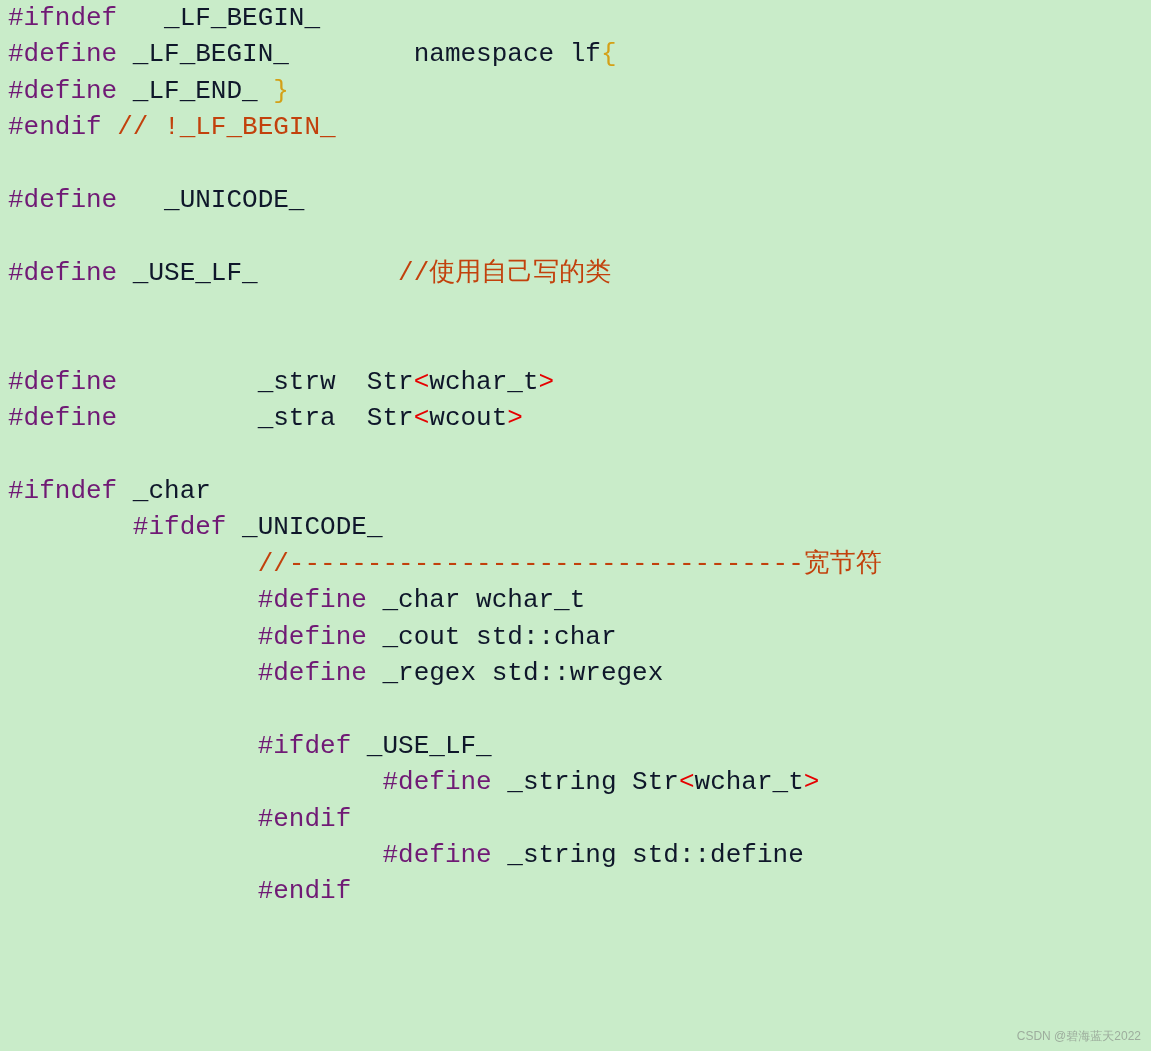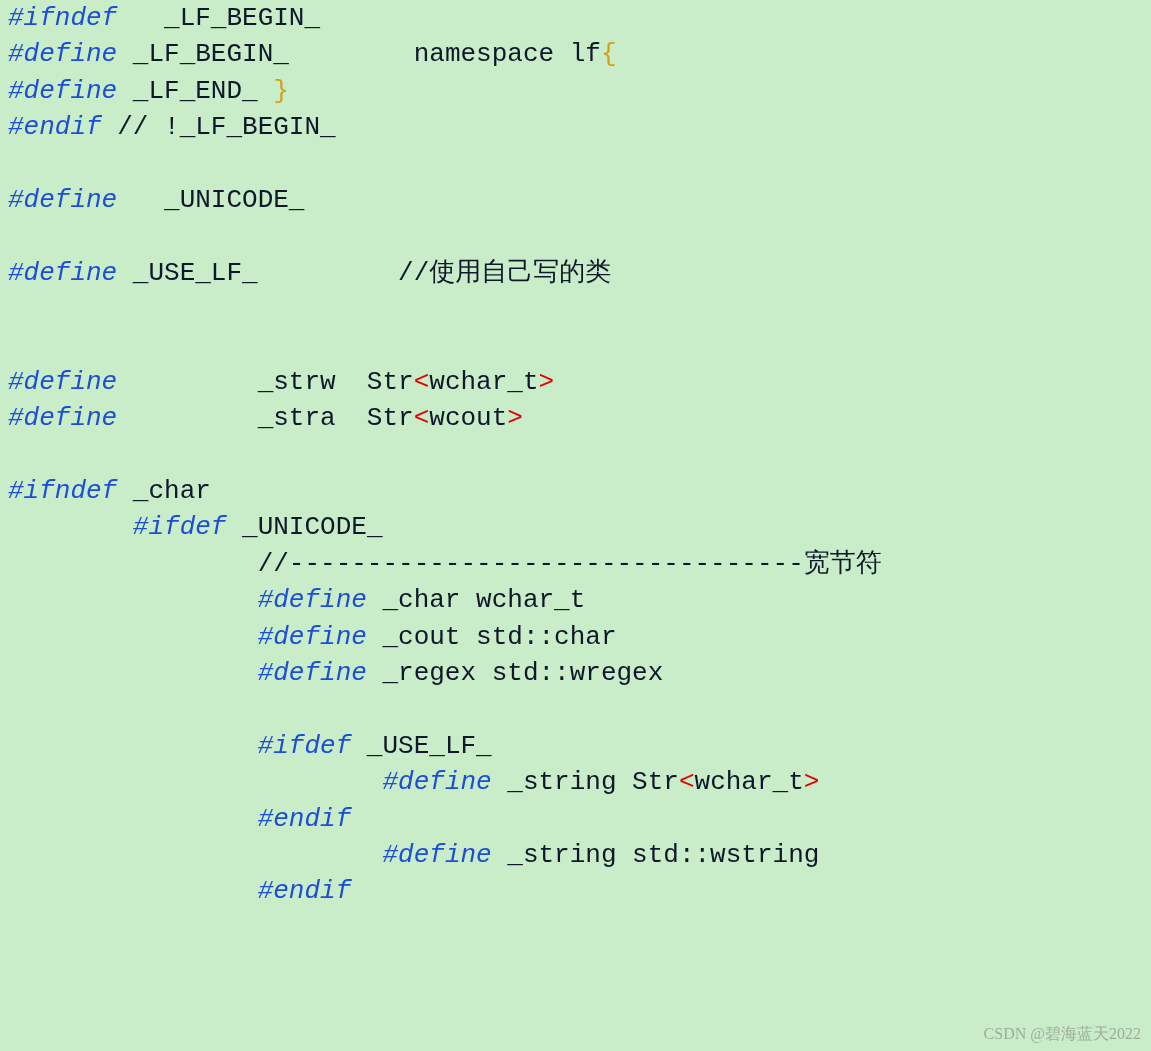--- a/index.html
+++ b/index.html
@@ -13,33 +13,33 @@
   height: 1051px;
   overflow: hidden;
   position: relative;
 }
 pre {
   margin: 0;
   padding: 0 8px;
   white-space: pre;
   font-family: inherit;
 }
-.kw { color: #1d4ed8; font-style: italic; }
-.cm { color: #0f172a; }
+.kw { color: #701a75; }
+.cm { color: #c2410c; }
 .tp { color: #0f172a; }
 .op { color: #e60000; }
 .br { color: #d4a017; }
 .txt { color: #0f172a; }
 .watermark {
   position: absolute;
   bottom: 6px;
   right: 10px;
-  font-size: 16px;
+  font-size: 12px;
   color: rgba(120,120,120,0.55);
-  font-family: Liberation Serif, serif;
+  font-family: Liberation Sans, sans-serif;
 }
 </style>
 </head>
 <body>
 
 <pre><span><span class="kw">#ifndef</span><span class="txt">   _LF_BEGIN_</span></span>
 <span><span class="kw">#define</span><span class="txt"> _LF_BEGIN_        </span><span class="tp">namespace</span><span class="txt"> lf</span><span class="br">{</span></span>
 <span><span class="kw">#define</span><span class="txt"> _LF_END_ </span><span class="br">}</span></span>
 <span><span class="kw">#endif</span><span class="cm"> // !_LF_BEGIN_</span></span>
 
@@ -54,16 +54,16 @@
 <span><span class="kw">#ifndef</span><span class="txt"> _char</span></span>
 <span><span>        </span><span class="kw">#ifdef</span><span class="txt"> _UNICODE_</span></span>
 <span><span>                </span><span class="cm">//---------------------------------宽节符</span></span>
 <span><span>                </span><span class="kw">#define</span><span class="txt"> _char </span><span class="tp">wchar_t</span></span>
 <span><span>                </span><span class="kw">#define</span><span class="txt"> _cout std::char</span></span>
 <span><span>                </span><span class="kw">#define</span><span class="txt"> _regex std::wregex</span></span>
 
 <span><span>                </span><span class="kw">#ifdef</span><span class="txt"> _USE_LF_</span></span>
 <span><span>                        </span><span class="kw">#define</span><span class="txt"> _string Str</span><span class="op">&lt;</span><span class="tp">wchar_t</span><span class="op">&gt;</span></span>
 <span><span>                </span><span class="kw">#endif</span></span>
-<span><span>                        </span><span class="kw">#define</span><span class="txt"> _string std::wstring</span></span>
+<span><span>                        </span><span class="kw">#define</span><span class="txt"> _string std::define</span></span>
 <span><span>                </span><span class="kw">#endif</span></span></pre>
 
 <div class="watermark">CSDN @碧海蓝天2022</div>
 
 </body></html>

